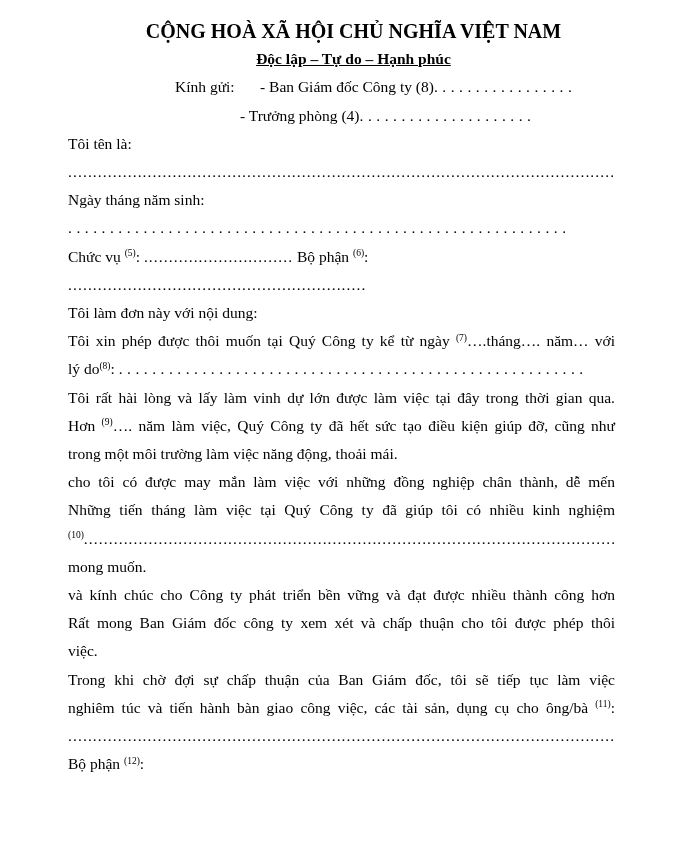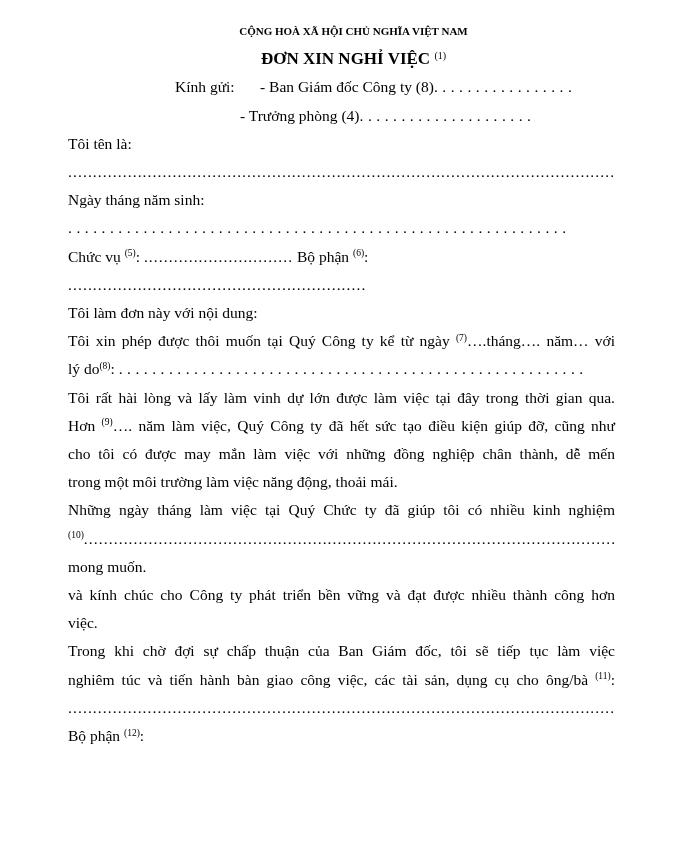--- a/index.html
+++ b/index.html
@@ -19,21 +19,21 @@
     padding: 17px 61px 0 68px; 
   }
   p.line {
     margin: 0;
     line-height: 28.2px;
     white-space: normal;
   }
   .center { text-align: center; transform: translateX(12px); }
   .b { font-weight: bold; }
   .u { text-decoration: underline; }
-  .motto1 { font-size: 11px; }
+  .motto1 { font-size: 20px; }
   .motto2 { font-size: 15.5px; }
   .title { font-size: 17px; font-weight: bold; margin-top: 26px; }
   .title sup { font-weight: normal; font-size: 10px; }
   .j { text-align: justify; text-align-last: justify; }
   .clip { white-space: nowrap; overflow: hidden; }
   .indent { padding-left: 172px; }
   .sal-label { display: inline-block; margin-left: 107px; width: 85px; font-family: Liberation Serif, serif; }
   .gap-top-lg { margin-top: 7px; }
   .gap-top-sm { margin-top: 2px; }
   sup {
@@ -45,46 +45,47 @@
   }
   .dd { letter-spacing: 1.1px; } 
   .dw { letter-spacing: 4.5px; } 
 </style>
 </head>
 <body>
 
 <div class="page">
 
   <p class="line center b motto1">CỘNG HOÀ XÃ HỘI CHỦ NGHĨA VIỆT NAM</p>
+  <p class="line center b u motto2">Độc lập – Tự do – Hạnh phúc</p>
 
-  <p class="line center title"><span>ĐƠN XIN NGHỈ VIỆC </span><sup>(1)</sup></p>
 
   <p class="line"><span class="sal-label">Kính gửi:</span><span><span>- Ban Giám đốc Công ty (8)</span><span class="dw">.................</span></span></p>
   <p class="line indent"><span>- Trưởng phòng (4)</span><span class="dw">.....................</span></p>
 
   <p class="line clip"><span>Tôi tên là: </span><span class="dd">..............................................................................................................</span></p>
   <p class="line clip"><span>Ngày tháng năm sinh: </span><span class="dw">............................................................</span></p>
   <p class="line clip"><span>Chức vụ </span><sup>(5)</sup><span>: </span><span class="dd">..............................</span><span> Bộ phận </span><sup>(6)</sup><span>: </span><span class="dd">............................................................</span></p>
 
   <p class="line"><span>Tôi làm đơn này với nội dung:</span></p>
 
   <p class="line j"><span>Tôi xin phép được thôi muốn tại Quý Công ty kể từ ngày </span><sup>(7)</sup><span>….tháng…. năm… với</span></p>
   <p class="line"><span>lý do</span><sup>(8)</sup><span>: </span><span class="dw">........................................................</span></p>
 
   <p class="line j"><span>Tôi rất hài lòng và lấy làm vinh dự lớn được làm việc tại đây trong thời gian qua.</span></p>
   <p class="line j"><span>Hơn </span><sup>(9)</sup><span>…. năm làm việc, Quý Công ty đã hết sức tạo điều kiện giúp đỡ, cũng như</span></p>
+  <p class="line"><span>trong một môi trường làm việc năng động, thoải mái.</span></p>
   <p class="line j"><span>cho tôi có được may mắn làm việc với những đồng nghiệp chân thành, dễ mến</span></p>
-  <p class="line"><span>trong một môi trường làm việc năng động, thoải mái.</span></p>
 
-  <p class="line j"><span>Những ngày tháng làm việc tại Quý Chức ty đã giúp tôi có nhiều kinh nghiệm</span></p>
+  <p class="line j"><span>Những tiến tháng làm việc tại Quý Công ty đã giúp tôi có nhiều kinh nghiệm</span></p>
   <p class="line clip"><sup>(10)</sup><span class="dd">........................................................................................................................</span></p>
 
   <p class="line"><span>mong muốn.</span></p>
   <p class="line j"><span>và kính chúc cho Công ty phát triển bền vững và đạt được nhiều thành công hơn</span></p>
 
+  <p class="line j"><span>Rất mong Ban Giám đốc công ty xem xét và chấp thuận cho tôi được phép thôi</span></p>
   <p class="line"><span>việc.</span></p>
 
   <p class="line j"><span>Trong khi chờ đợi sự chấp thuận của Ban Giám đốc, tôi sẽ tiếp tục làm việc</span></p>
   <p class="line j"><span>nghiêm túc và tiến hành bàn giao công việc, các tài sản, dụng cụ cho ông/bà </span><sup>(11)</sup><span>:</span></p>
   <p class="line clip gap-top-lg"><span class="dd">.............................................................................................................................</span></p>
   <p class="line clip gap-top-sm"><span>Bộ phận </span><sup>(12)</sup><span>: </span></p>
 
 </div>
 
 </body></html>

